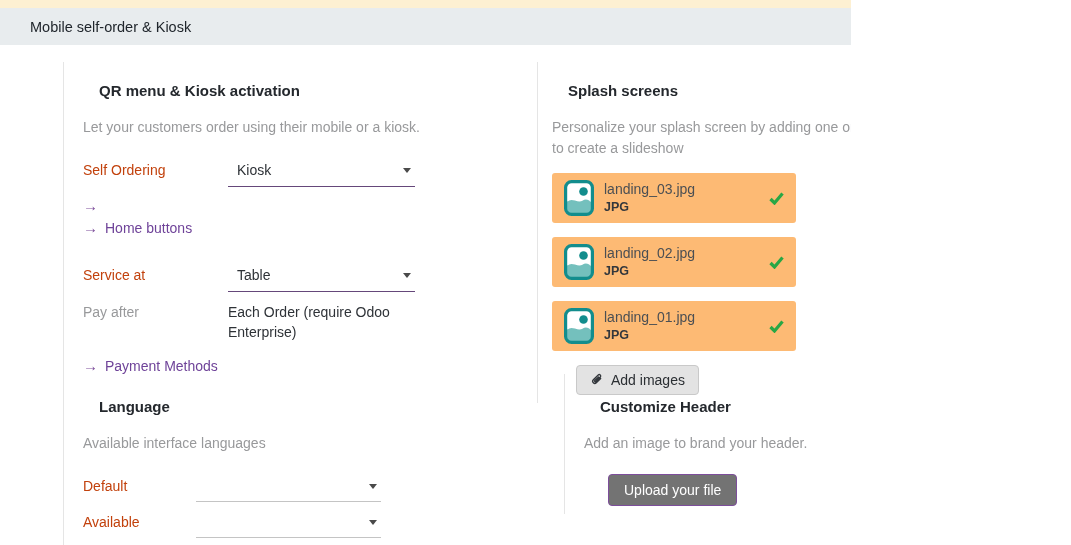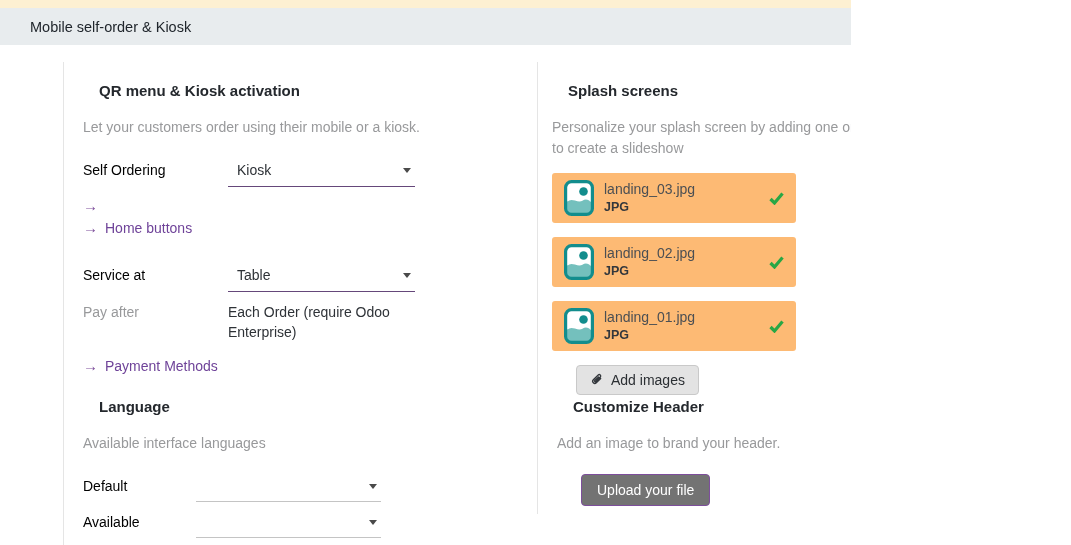--- a/index.html
+++ b/index.html
@@ -10,27 +10,27 @@
   
   .topband{position:absolute;left:0;top:0;width:100%;height:8px;background:#fdf0d2;}
   .headerbar{position:absolute;left:0;top:8px;width:100%;height:37px;background:#e8ecee;
     display:flex;align-items:center;padding-left:30px;box-sizing:border-box;}
   .headerbar .title{font-size:14.5px;font-weight:500;color:#20262c;}
   
   .sbox{position:absolute;border-left:1px solid #e5e5e5;padding:2px 0 8px 19px;box-sizing:border-box;}
   #box-qr{left:63px;top:62px;width:474px;}
   #box-lang{left:63px;top:374px;width:474px;padding-top:6px;}
   #box-splash{left:537px;top:62px;width:440px;padding-left:14px;}
-  #box-custom{left:537px;top:374px;width:440px;padding-top:6px;}
+  #box-custom{left:564px;top:374px;width:440px;padding-top:6px;}
   .sbox h3{margin:16px;font-size:15px;line-height:21px;font-weight:600;color:#24282d;}
   .muted{font-size:14px;line-height:21px;color:#98999b;margin:1px 0 0;}
   
   .frow{display:flex;align-items:flex-start;}
   .mt-lg{margin-top:22px;} .mt-md{margin-top:12px;} .mt-sm{margin-top:8px;}
-  .flabel{width:145px;flex:none;line-height:20px;color:#000000;}
+  .flabel{width:145px;flex:none;line-height:20px;color:#c2410c;}
   .flabel.narrow{width:113px;}
   .flabel.gray{color:#98999b;}
   .select{position:relative;width:187px;flex:none;padding:0 18px 6px 9px;box-sizing:border-box;
     border-bottom:1px solid #c4c4c4;line-height:20px;color:#2e3237;cursor:pointer;min-height:26px;}
   .select.purple{border-bottom-color:#65477a;}
   .select.lang{width:185px;}
   .caret{position:absolute;right:4px;top:8px;width:0;height:0;
     border-left:4px solid transparent;border-right:4px solid transparent;border-top:5px solid #4a4a4a;}
   .fvalue{width:187px;flex:none;line-height:20px;color:#2e3237;}
   

